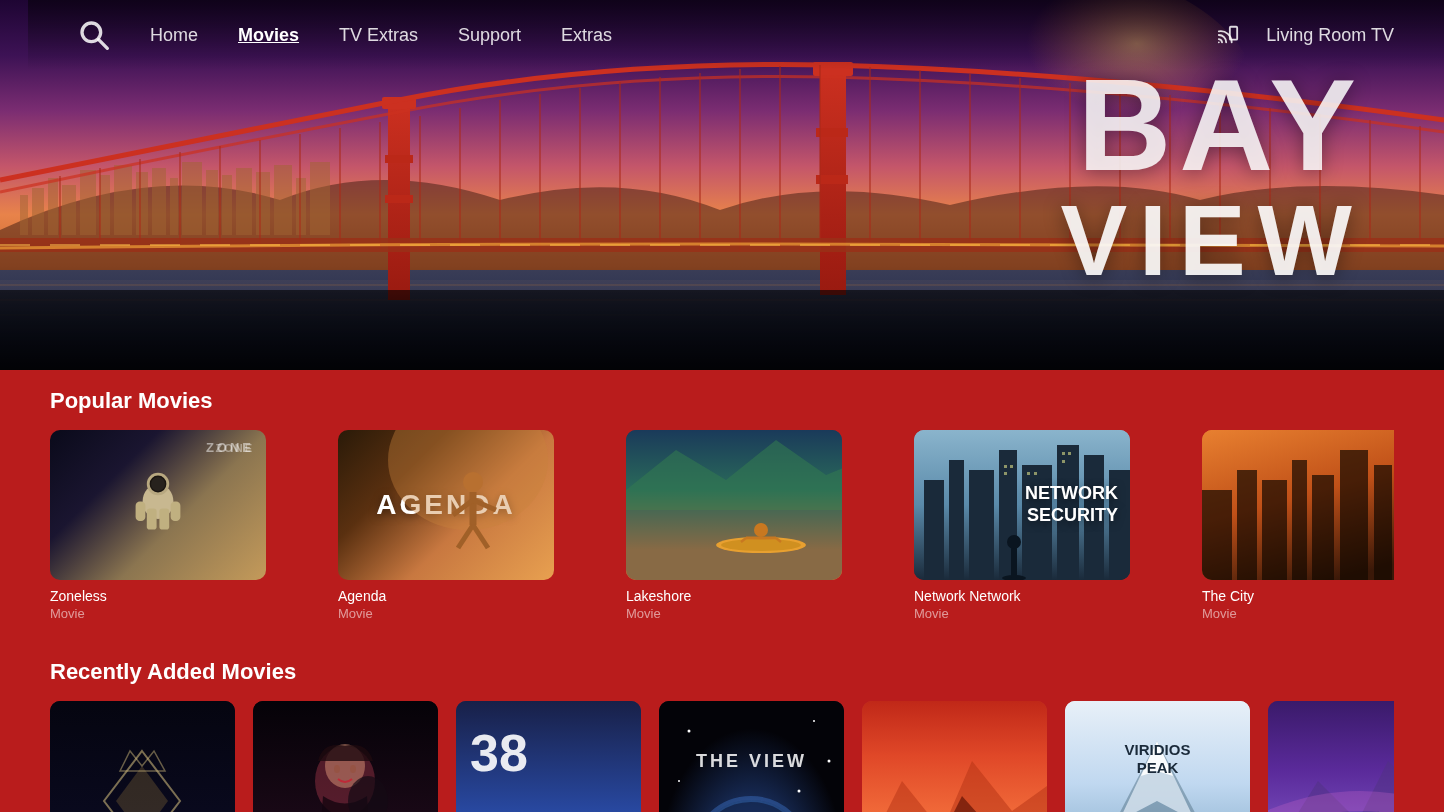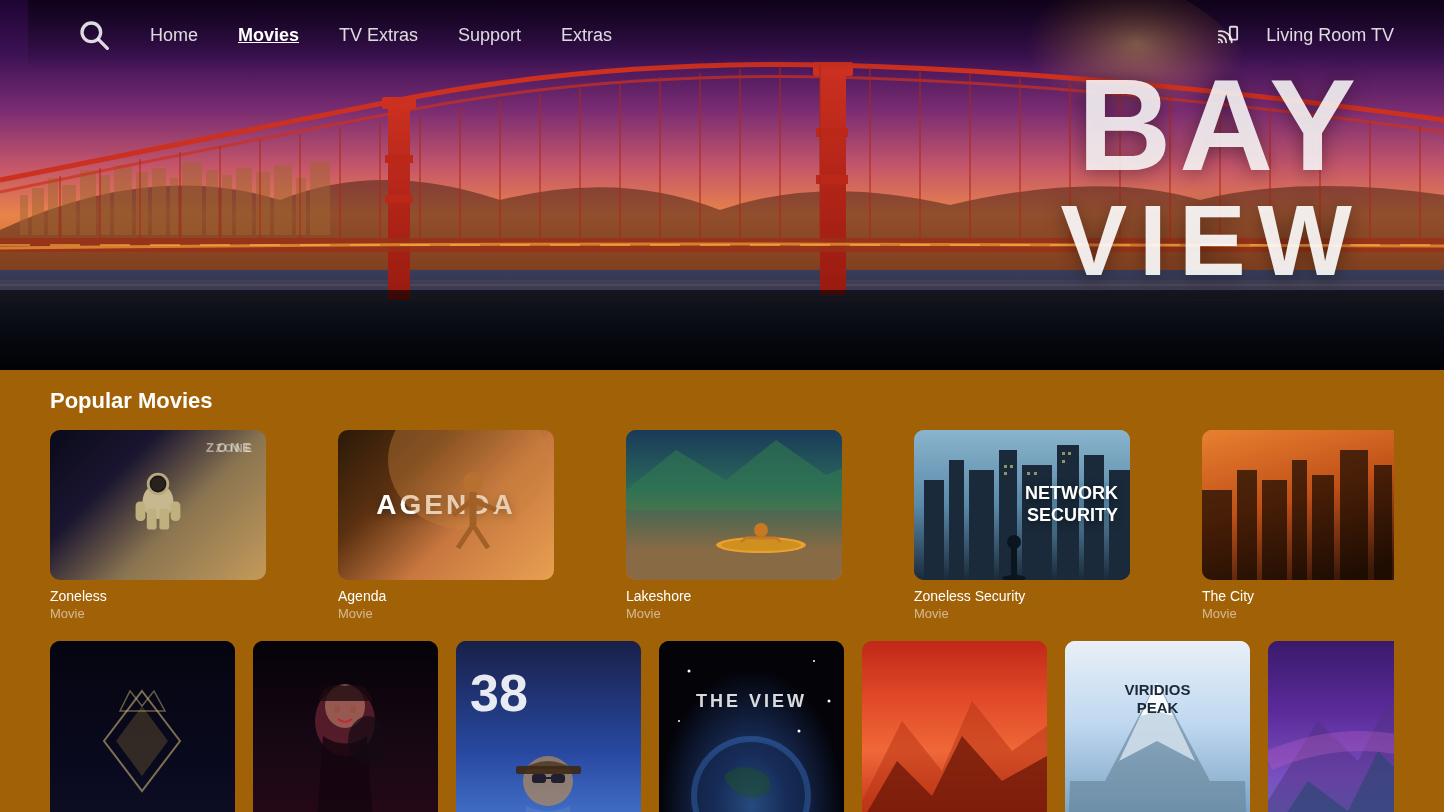--- a/index.html
+++ b/index.html
@@ -157,21 +157,21 @@
       width: 28px;
       height: 22px;
     }
 
     
     .content {
       position: absolute;
       top: 370px;
       left: 0; right: 0;
       bottom: 0;
-      background: #a16207;
+      background: #b91c1c;
       overflow: hidden;
     }
 
     
     .section {
       padding: 0 50px;
       margin-bottom: 20px;
     }
 
     .section-title {
@@ -611,21 +611,21 @@
 
               <ellipse cx="100" cy="148" rx="12" ry="3" fill="#0a1520"></ellipse>
               <rect x="97" y="118" width="6" height="30" fill="#0a1520" rx="1"></rect>
               <circle cx="100" cy="112" r="7" fill="#0a1520"></circle>
             </svg>
             <div class="thumb-network-text">
               NETWORK<br>SECURITY
             </div>
           </div>
         </div>
-        <div class="card-title-label">Zoneless Security</div>
+        <div class="card-title-label">Network Network</div>
         <div class="card-subtitle-label">Movie</div>
       </div>
 
       <div class="popular-card">
         <div class="popular-card-thumb">
           <div class="thumb-thecity">
             <svg viewBox="0 0 270 150" width="270" height="150" style="position:absolute;top:0;left:0;">
               <defs>
                 <linearGradient id="cityGrad2" x1="0" y1="0" x2="0.5" y2="1">
                   <stop offset="0%" stop-color="#e88030"></stop>
@@ -652,20 +652,21 @@
           </div>
         </div>
         <div class="card-title-label">The City</div>
         <div class="card-subtitle-label">Movie</div>
       </div>
 
     </div>
   </div>
 
   <div class="section">
+    <h2 class="section-title">Recently Added Movies</h2>
     <div class="movie-row">
 
       <div class="recent-card">
         <div class="recent-card-thumb">
           <div class="thumb-kingdoms">
             <svg viewBox="0 0 185 275" width="185" height="275" style="position:absolute;top:0;left:0;">
               <defs>
                 <linearGradient id="kGrad" x1="0" y1="0" x2="0" y2="1">
                   <stop offset="0%" stop-color="#050510"></stop>
                   <stop offset="50%" stop-color="#0a0a20"></stop>

